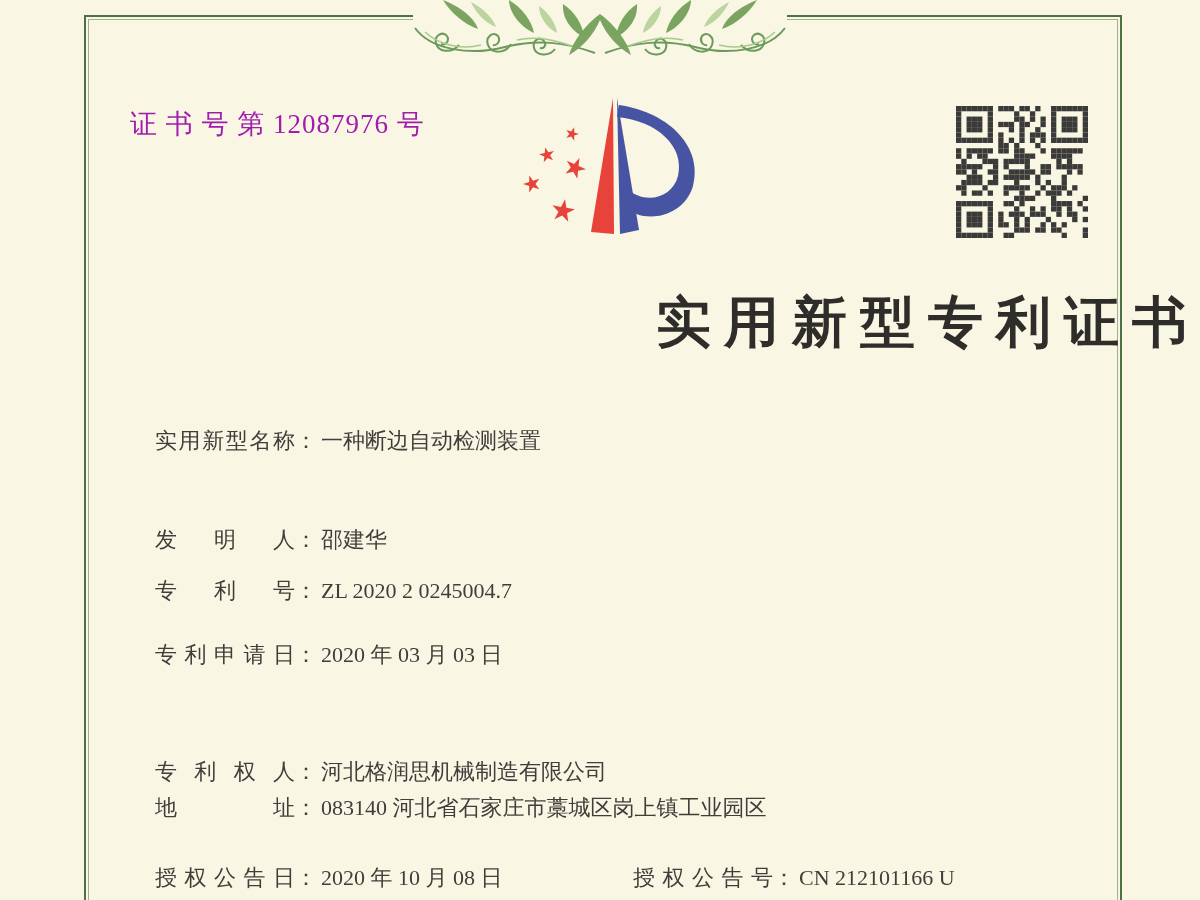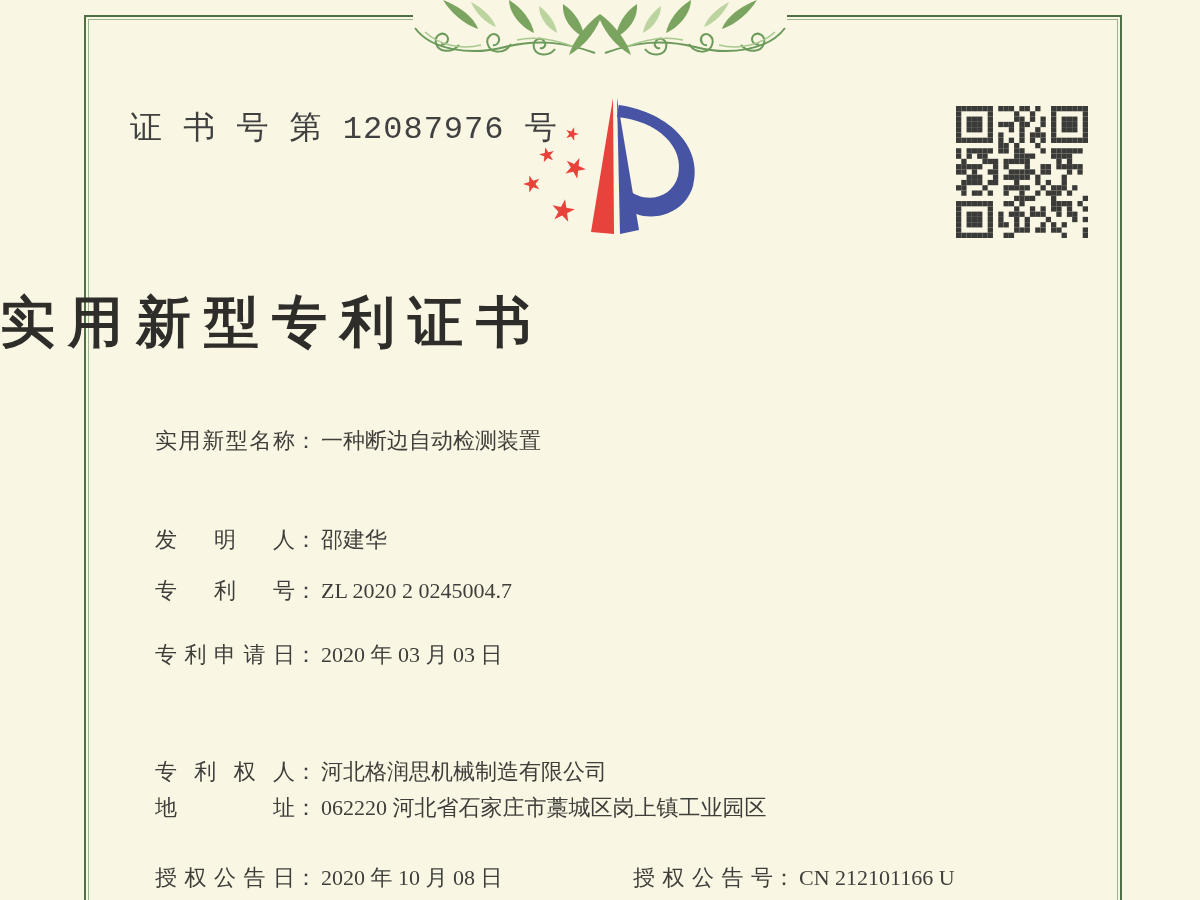--- a/index.html
+++ b/index.html
@@ -19,27 +19,27 @@
     position:absolute; inset:2px;
     border:1px solid #9db38f;
   }
   
   .ornament {
     position:absolute; left:413px; top:0; width:374px; height:58px;
   }
   
   .cert-number {
     position:absolute; left:130px; top:106px;
-    font-size:32px; letter-spacing:1px; color:#404040;font-family:Liberation Mono, monospace;
+    font-size:27px; letter-spacing:1px; color:#a21caf;
   }
   .logo { position:absolute; left:520px; top:92px; width:190px; height:158px; }
   .qr   { position:absolute; left:956px; top:106px; width:132px; height:132px; }
   .title {
     position:absolute; left:0; right:0; top:286px;
-    text-align:left; font-size:55px; font-weight:bold;
+    text-align:right; font-size:55px; font-weight:bold;
     letter-spacing:13px; color:#2e2d2a;
   }
   
   .fields { position:absolute; left:155px; top:0; width:990px; }
   .row { position:absolute; left:0; white-space:nowrap; font-size:22px; }
   .lbl {
     display:inline-block; width:140px;
     text-align:justify; text-align-last:justify;
     vertical-align:top;
   }
@@ -434,21 +434,21 @@
 
   <div class="row" style="top:640px">
     <span class="lbl">专利申请日</span><span class="colon">：</span><span class="val">2020 年 03 月 03 日</span>
   </div>
 
   <div class="row" style="top:757px">
     <span class="lbl">专利权人</span><span class="colon">：</span><span class="val">河北格润思机械制造有限公司</span>
   </div>
 
   <div class="row" style="top:793px">
-    <span class="lbl">地址</span><span class="colon">：</span><span class="val">062220 河北省石家庄市藁城区岗上镇工业园区</span>
+    <span class="lbl">地址</span><span class="colon">：</span><span class="val">083140 河北省石家庄市藁城区岗上镇工业园区</span>
   </div>
 
   <div class="row" style="top:863px">
     <span class="lbl">授权公告日</span><span class="colon">：</span><span class="val">2020 年 10 月 08 日</span>
     <span class="col2">
       <span class="lbl">授权公告号</span><span class="colon">：</span><span class="val">CN 212101166 U</span>
     </span>
   </div>
 
 </div>

